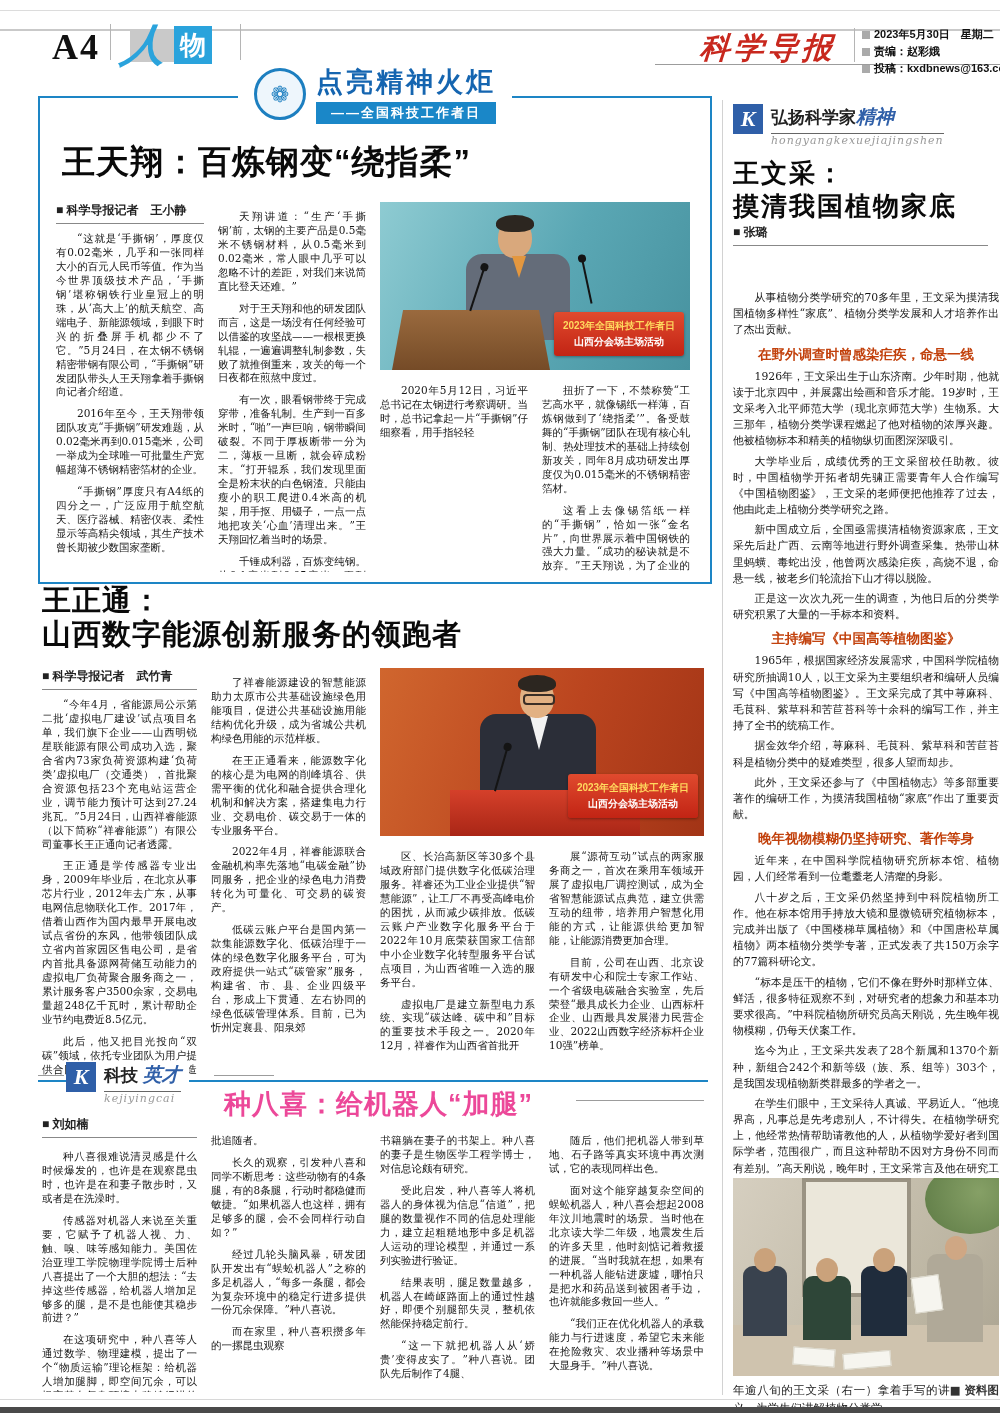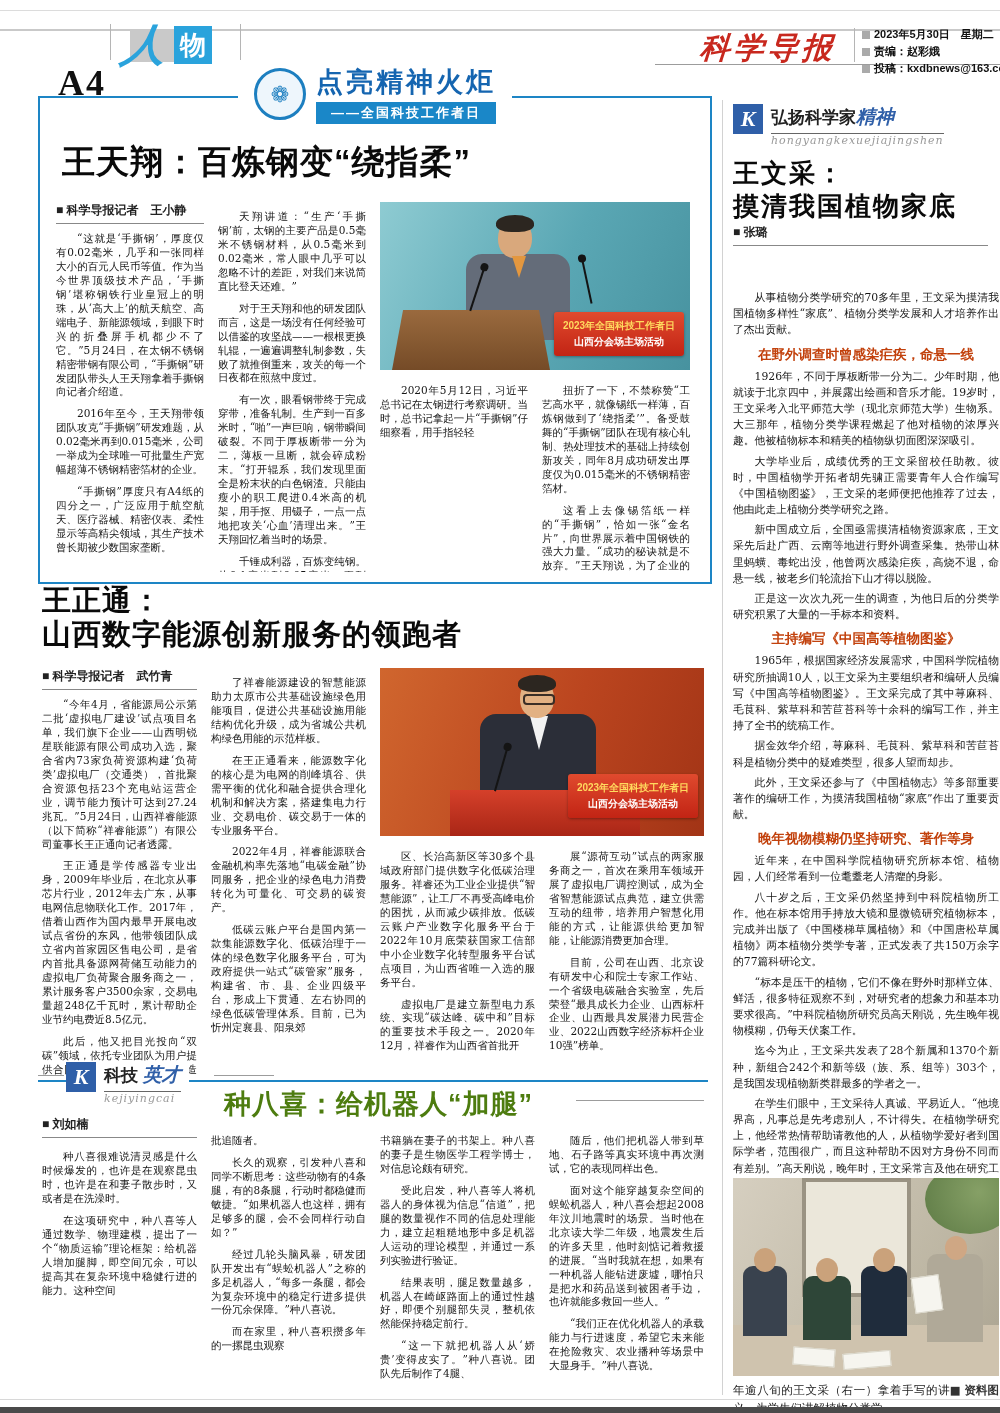--- a/index.html
+++ b/index.html
@@ -2,21 +2,21 @@
 <html><head>
 <meta charset="utf-8">
 <style>
   html,body{margin:0;padding:0;background:#e8e8e4;}
   .page{position:relative;width:1000px;height:1413px;background:#fff;overflow:hidden;
         font-family:"DejaVu Serif",serif;color:#1a1a1a;}
   .hl{position:absolute;background:#c9c9c9;height:1px;}
   .vl{position:absolute;background:#b5b5b5;width:1px;}
 
   
-  .pageno{position:absolute;left:58px;top:26px;font:bold 36px "Liberation Serif",serif;color:#111;letter-spacing:2px;margin-top:36px;}
+  .pageno{position:absolute;left:52px;top:26px;font:bold 36px "Liberation Serif",serif;color:#111;letter-spacing:2px;}
   .sec-logo{position:absolute;left:122px;top:22px;width:110px;height:44px;}
   .sec-grey{position:absolute;left:8px;top:8px;width:46px;height:32px;background:#c9c9c9;}
   .sec-ren{position:absolute;left:0;top:-6px;font:bold italic 44px "DejaVu Serif",serif;color:#2aa3dc;transform:skewX(-8deg);}
   .sec-wu{position:absolute;left:52px;top:4px;width:38px;height:38px;background:#2aa3dc;color:#fff;
           font:bold 26px "Liberation Sans",sans-serif;text-align:center;line-height:38px;}
   .masthead{position:absolute;left:700px;top:28px;font:bold italic 30px "Liberation Serif",serif;
             color:#c8281e;letter-spacing:4px;transform:skewX(-4deg);}
   .dates{position:absolute;left:862px;top:27px;width:138px;font:11px "Liberation Sans",sans-serif;color:#111;}
   .dates div{margin-bottom:2px;white-space:nowrap;font-weight:bold;}
   .dates .sq{display:inline-block;width:8px;height:8px;background:#aaa;margin-right:4px;vertical-align:middle;}
@@ -87,21 +87,21 @@
   
   .topicbox{display:flex;align-items:flex-start;gap:8px;}
   .ksq{width:30px;height:30px;background:#2f5fa8;color:#fff;font:bold italic 22px "Liberation Serif",serif;
        text-align:center;line-height:30px;flex:none;}
   .topic-main{font:bold 17px "Liberation Sans",sans-serif;color:#222;border-bottom:1px solid #666;
               padding-bottom:3px;white-space:nowrap;}
   .topic-script{font:bold italic 19px "DejaVu Serif",serif;color:#2f5fa8;}
   .topic-py{font:italic 11px "DejaVu Serif",serif;color:#999;letter-spacing:1px;}
   .a3-topic{position:absolute;left:66px;top:1062px;background:#fff;padding-right:8px;}
   .a3-headline{position:absolute;left:224px;top:1086px;font:bold 27px "Liberation Sans",sans-serif;
-               color:#4d7c0f;letter-spacing:1px;white-space:nowrap;}
+               color:#ec4899;letter-spacing:1px;white-space:nowrap;}
   .a3-byline{position:absolute;left:42px;top:1116px;width:155px;}
   .a3-col1{position:absolute;left:42px;top:1142px;width:155px;height:250px;}
   .a3-cols{position:absolute;left:211px;top:1126px;width:493px;height:266px;display:flex;gap:14px;}
   .a3-cols .col{width:155px;flex:none;}
 
   
   .a4{position:absolute;left:733px;top:104px;width:266px;}
   .a4-topic{height:54px;}
   .a4-headline{font:bold 26px "Liberation Serif",serif;color:#0a0a0a;line-height:1.25;letter-spacing:2px;height:66px;}
   .a4-byline{width:255px;}
@@ -252,20 +252,21 @@
     <div class="ksq">K</div>
     <div>
       <div class="topic-main"><span>科技</span> <span class="topic-script">英才</span></div>
       <div class="topic-py">kejiyingcai</div>
     </div>
   </div>
   <div class="a3-headline">种八喜：给机器人“加腿”</div>
   <div class="a3-byline byline">■ 刘如楠</div>
   <div class="a3-col1 col bt">
     <p>种八喜很难说清灵感是什么时候爆发的，也许是在观察昆虫时，也许是在和妻子散步时，又或者是在洗澡时。</p>
+    <p>传感器对机器人来说至关重要，它赋予了机器人视、力、触、嗅、味等感知能力。美国佐治亚理工学院物理学院博士后种八喜提出了一个大胆的想法：“去掉这些传感器，给机器人增加足够多的腿，是不是也能使其稳步前进？”</p>
     <p>在这项研究中，种八喜等人通过数学、物理建模，提出了一个“物质运输”理论框架：给机器人增加腿脚，即空间冗余，可以提高其在复杂环境中稳健行进的能力。这种空间</p>
   </div>
   <div class="a3-cols">
     <div class="col bt">
       <p style="text-indent:0">批追随者。</p>
       <p>长久的观察，引发种八喜和同学不断思考：这些动物有的4条腿，有的8条腿，行动时都稳健而敏捷。“如果机器人也这样，拥有足够多的腿，会不会同样行动自如？”</p>
       <p>经过几轮头脑风暴，研发团队开发出有“蜈蚣机器人”之称的多足机器人，“每多一条腿，都会为复杂环境中的稳定行进多提供一份冗余保障。”种八喜说。</p>
       <p>而在家里，种八喜积攒多年的一摞昆虫观察</p>
     </div>
     <div class="col bt">
@@ -290,21 +291,21 @@
       </div>
     </div>
     <div class="a4-headline">
       <div>王文采：</div>
       <div>摸清我国植物家底</div>
     </div>
     <div class="byline a4-byline">■ 张璐</div>
     <div class="a4-text bt">
       <p>从事植物分类学研究的70多年里，王文采为摸清我国植物多样性“家底”、植物分类学发展和人才培养作出了杰出贡献。</p>
       <p class="sh">在野外调查时曾感染疟疾，命悬一线</p>
-      <p>1926年，不同于厚板断带一分为二。少年时期，他就读于北京四中，并展露出绘画和音乐才能。19岁时，王文采考入北平师范大学（现北京师范大学）生物系。大三那年，植物分类学课程燃起了他对植物的浓厚兴趣。他被植物标本和精美的植物纵切面图深深吸引。</p>
+      <p>1926年，王文采出生于山东济南。少年时期，他就读于北京四中，并展露出绘画和音乐才能。19岁时，王文采考入北平师范大学（现北京师范大学）生物系。大三那年，植物分类学课程燃起了他对植物的浓厚兴趣。他被植物标本和精美的植物纵切面图深深吸引。</p>
       <p>大学毕业后，成绩优秀的王文采留校任助教。彼时，中国植物学开拓者胡先骕正需要青年人合作编写《中国植物图鉴》，王文采的老师便把他推荐了过去，他由此走上植物分类学研究之路。</p>
       <p>新中国成立后，全国亟需摸清植物资源家底，王文采先后赴广西、云南等地进行野外调查采集。热带山林里蚂蟥、毒蛇出没，他曾两次感染疟疾，高烧不退，命悬一线，被老乡们轮流抬下山才得以脱险。</p>
       <p>正是这一次次九死一生的调查，为他日后的分类学研究积累了大量的一手标本和资料。</p>
       <p class="sh">主持编写《中国高等植物图鉴》</p>
       <p>1965年，根据国家经济发展需求，中国科学院植物研究所抽调10人，以王文采为主要组织者和编研人员编写《中国高等植物图鉴》。王文采完成了其中荨麻科、毛茛科、紫草科和苦苣苔科等十余科的编写工作，并主持了全书的统稿工作。</p>
       <p>据金效华介绍，荨麻科、毛茛科、紫草科和苦苣苔科是植物分类中的疑难类型，很多人望而却步。</p>
       <p>此外，王文采还参与了《中国植物志》等多部重要著作的编研工作，为摸清我国植物“家底”作出了重要贡献。</p>
       <p class="sh">晚年视物模糊仍坚持研究、著作等身</p>
       <p>近年来，在中国科学院植物研究所标本馆、植物园，人们经常看到一位耄耋老人清癯的身影。</p>
       <p>八十岁之后，王文采仍然坚持到中科院植物所工作。他在标本馆用手持放大镜和显微镜研究植物标本，完成并出版了《中国楼梯草属植物》和《中国唐松草属植物》两本植物分类学专著，正式发表了共150万余字的77篇科研论文。</p>

